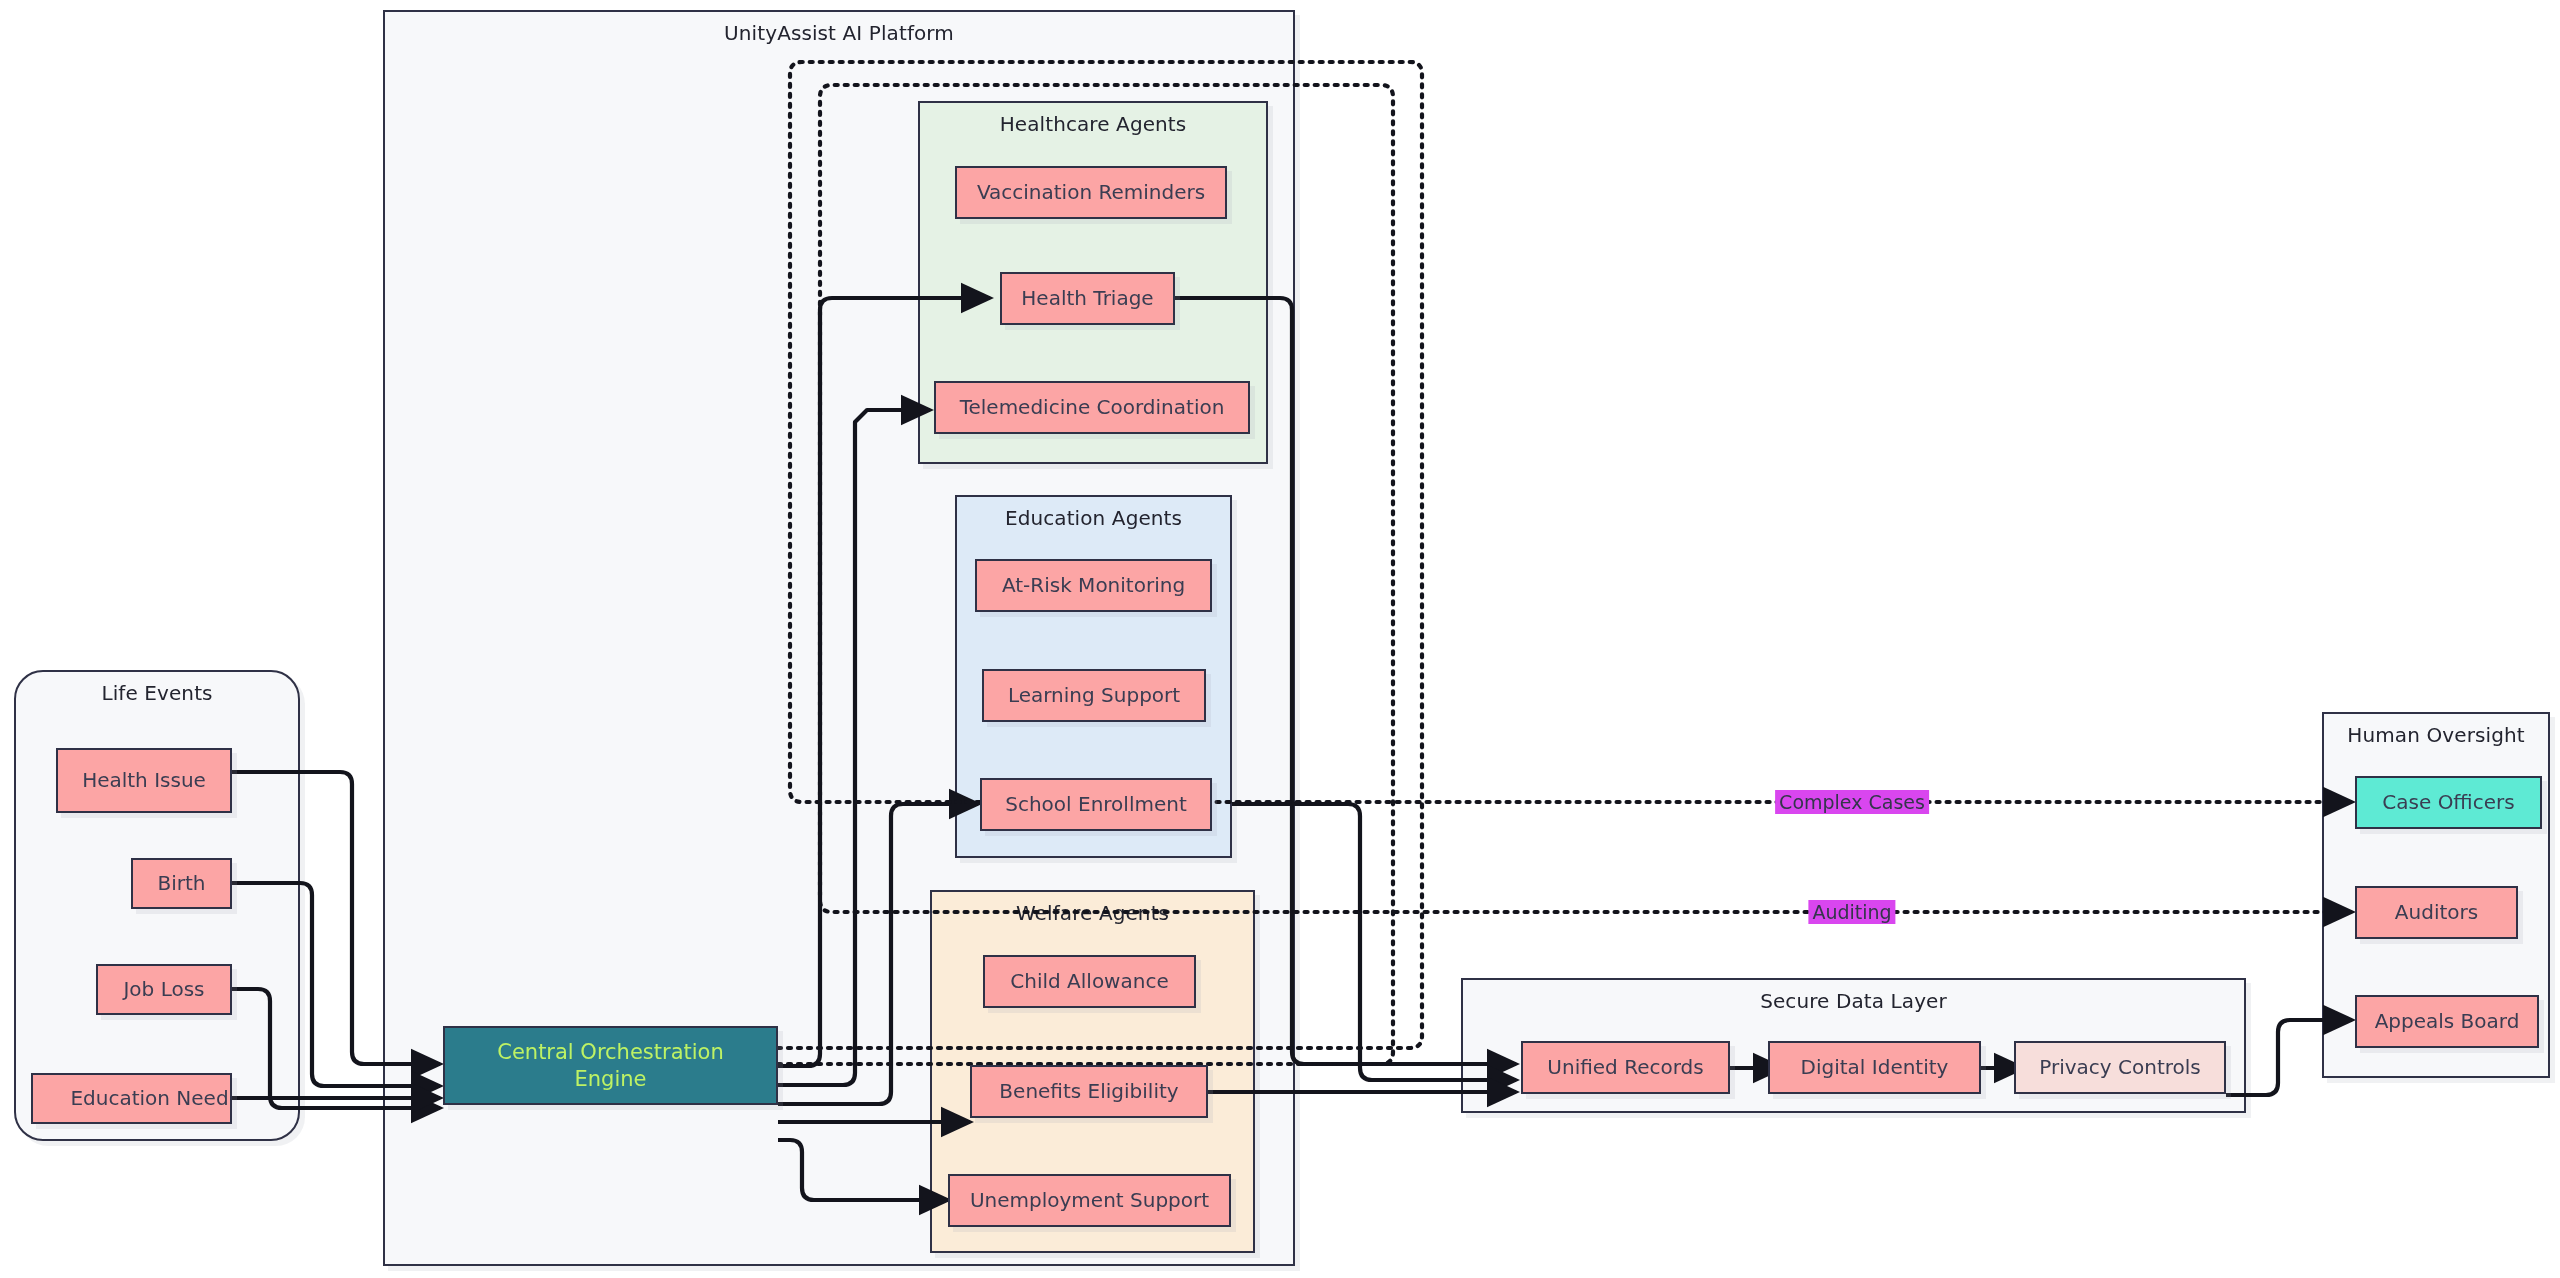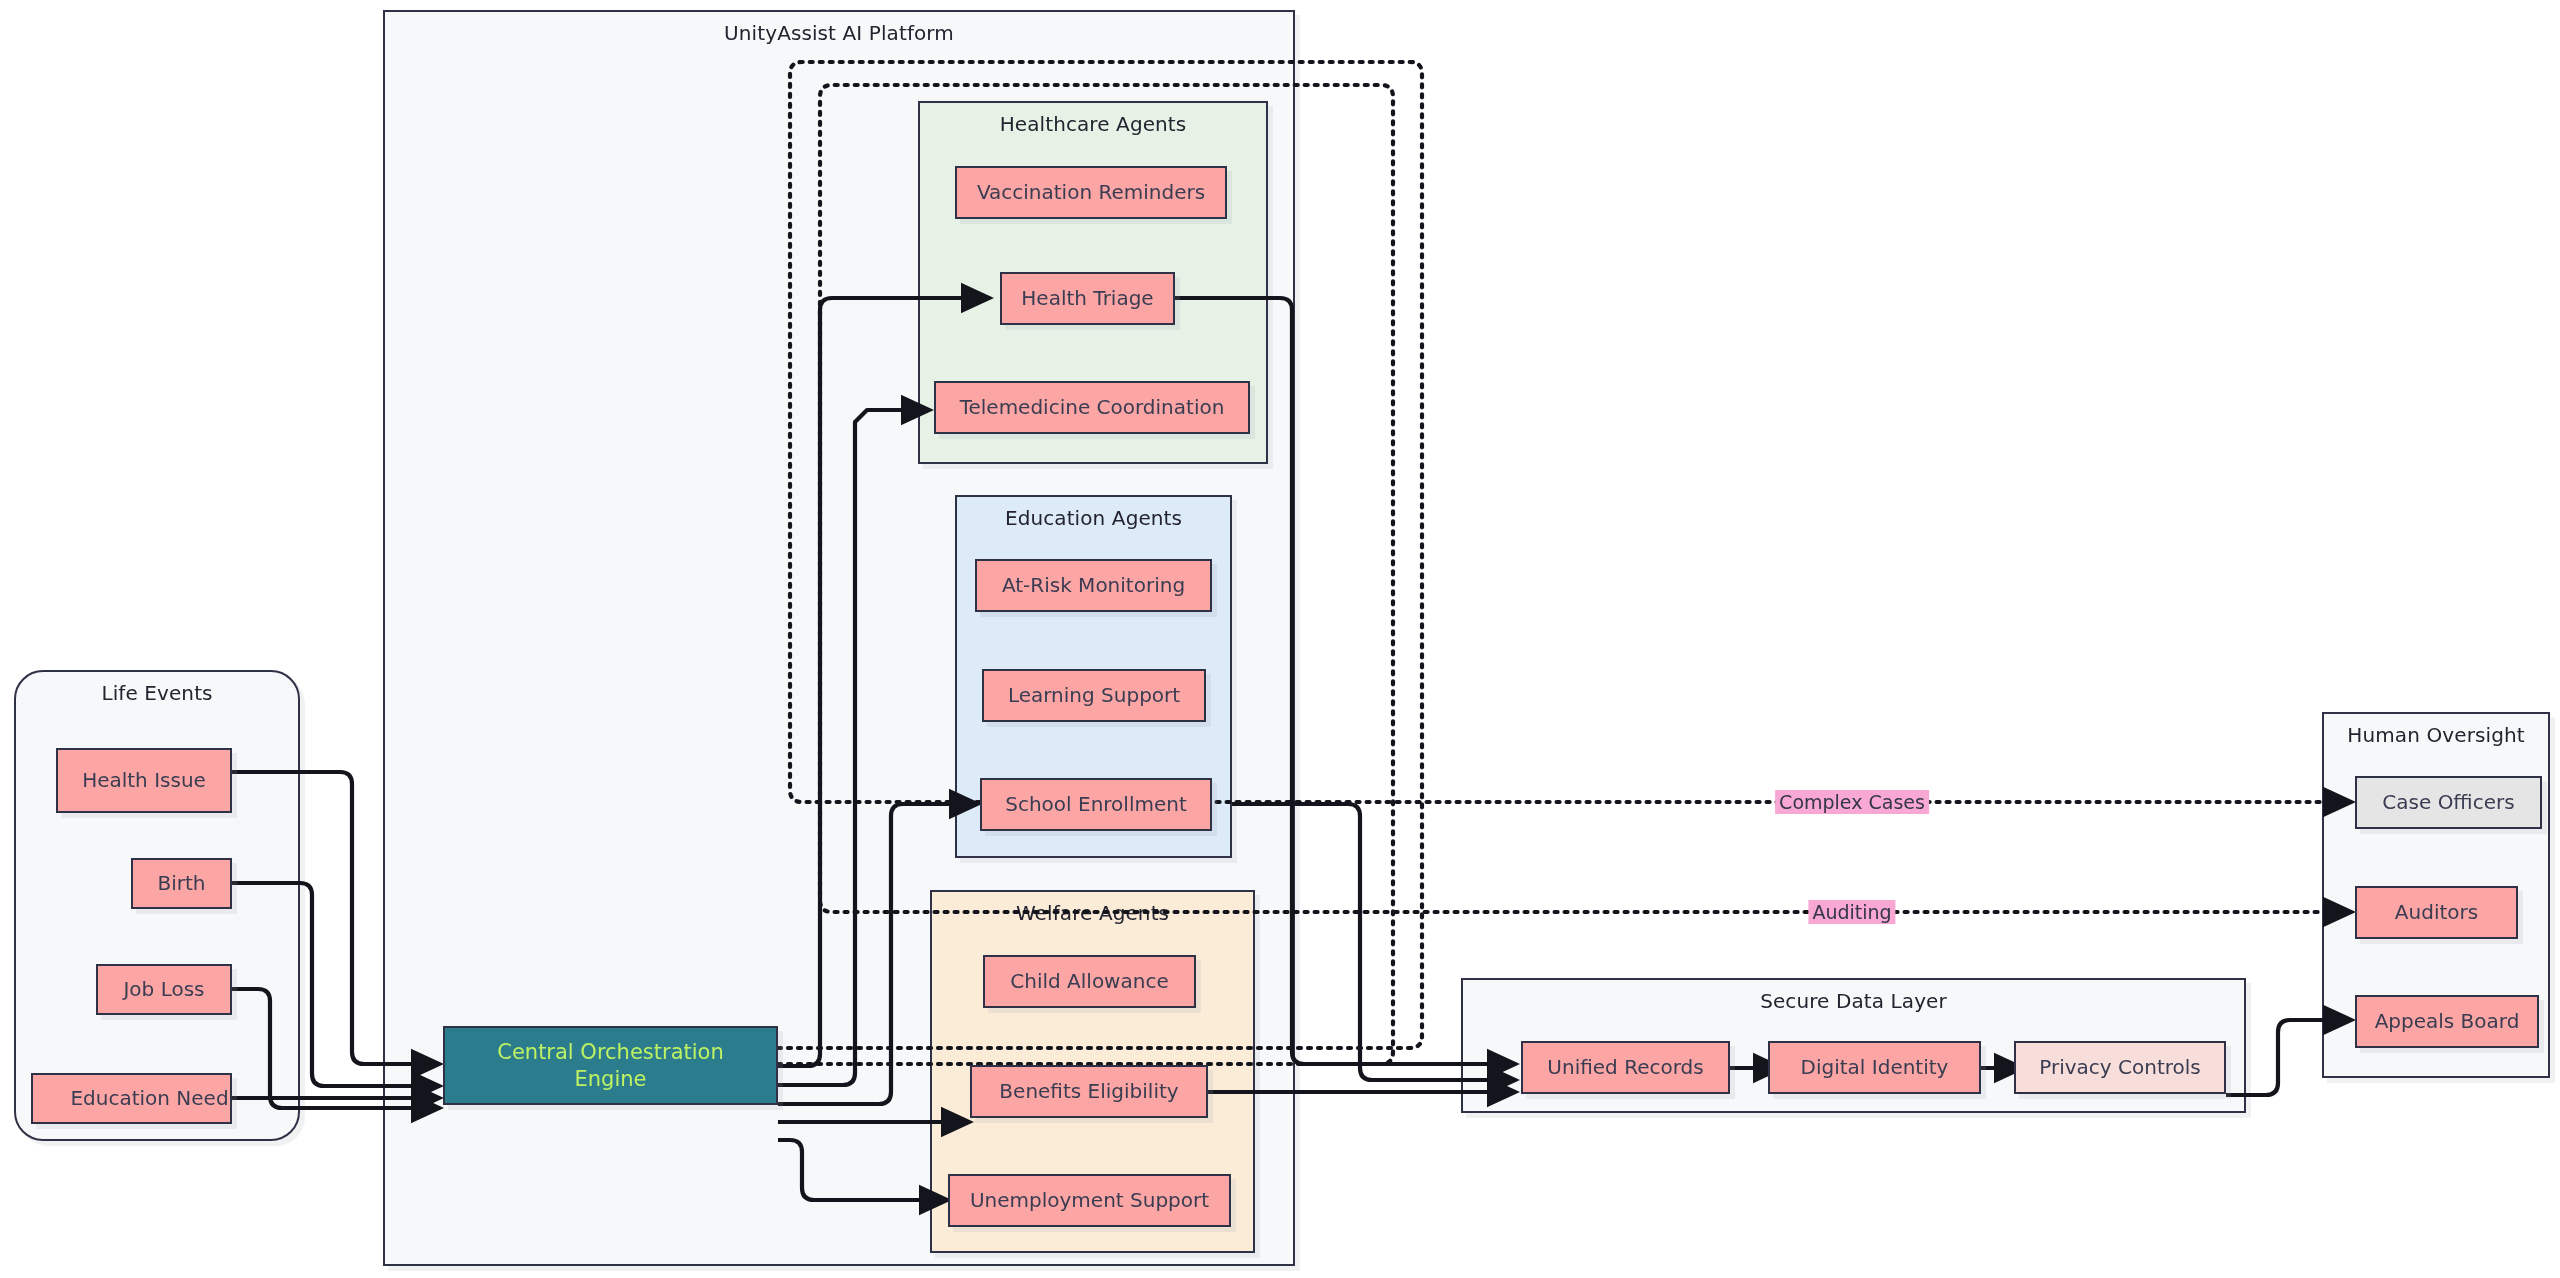--- a/index.html
+++ b/index.html
@@ -14,24 +14,24 @@
   .cluster.blue{background:#ddeaf7;}
   .cluster.orange{background:#fbecd8;}
   .cluster-title{position:absolute;left:0;right:0;top:9px;text-align:center;
        font-size:20px;color:#23242f;letter-spacing:.1px;}
 
   .node{position:absolute;border:2.5px solid #2f3146;background:#fca5a5;
         box-sizing:border-box;display:flex;align-items:center;justify-content:center;
         font-size:20px;color:#3a3d52;text-align:center;line-height:1.25;
         box-shadow:5px 5px 0 rgba(160,164,178,.16);}
   .node.teal{background:#2b7c8c;color:#bef264;border-color:#2f3146;font-size:21px;}
-  .node.yellow{background:#e5e5e5;}
+  .node.yellow{background:#5eead4;}
   .node.pink{background:#f7dedb;}
 
-  .edge-label{position:absolute;background:#f9a8d4;color:#33364a;font-size:19px;
+  .edge-label{position:absolute;background:#d946ef;color:#33364a;font-size:19px;
        padding:1px 4px;white-space:nowrap;transform:translate(-50%,-50%);}
 </style>
 </head>
 <body>
 
 <div id="stage">
 
   <div class="cluster" style="left:14px;top:670px;width:286px;height:471px;border-radius:29px;">
     <div class="cluster-title">Life Events</div>
   </div>

